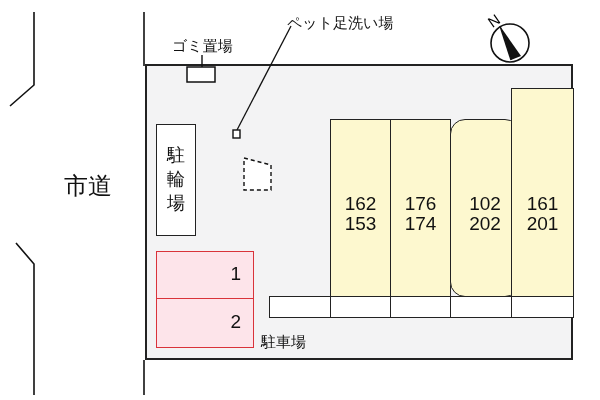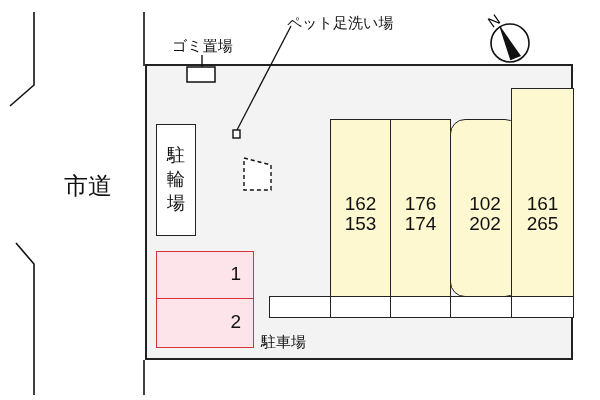--- a/index.html
+++ b/index.html
@@ -74,21 +74,21 @@
   </div>
   <div class="cell" style="left:181px;top:31px;width:70px;height:178px;border-radius:15px;">
     <div class="unit-label">
         <div>102</div>
         <div>202</div>
       </div>
   </div>
   <div class="cell" style="left:242px;top:0;width:63px;height:209px;">
     <div class="unit-label" style="top:105px;">
         <div>161</div>
-        <div>265</div>
+        <div>201</div>
       </div>
   </div>
 
   <div class="porch" style="left:0;top:208px;width:62px;height:22px;"></div>
   <div class="porch" style="left:61px;top:208px;width:61px;height:22px;"></div>
   <div class="porch" style="left:121px;top:208px;width:61px;height:22px;"></div>
   <div class="porch" style="left:181px;top:208px;width:62px;height:22px;"></div>
   <div class="porch" style="left:242px;top:208px;width:63px;height:22px;"></div>
 </div>
 

